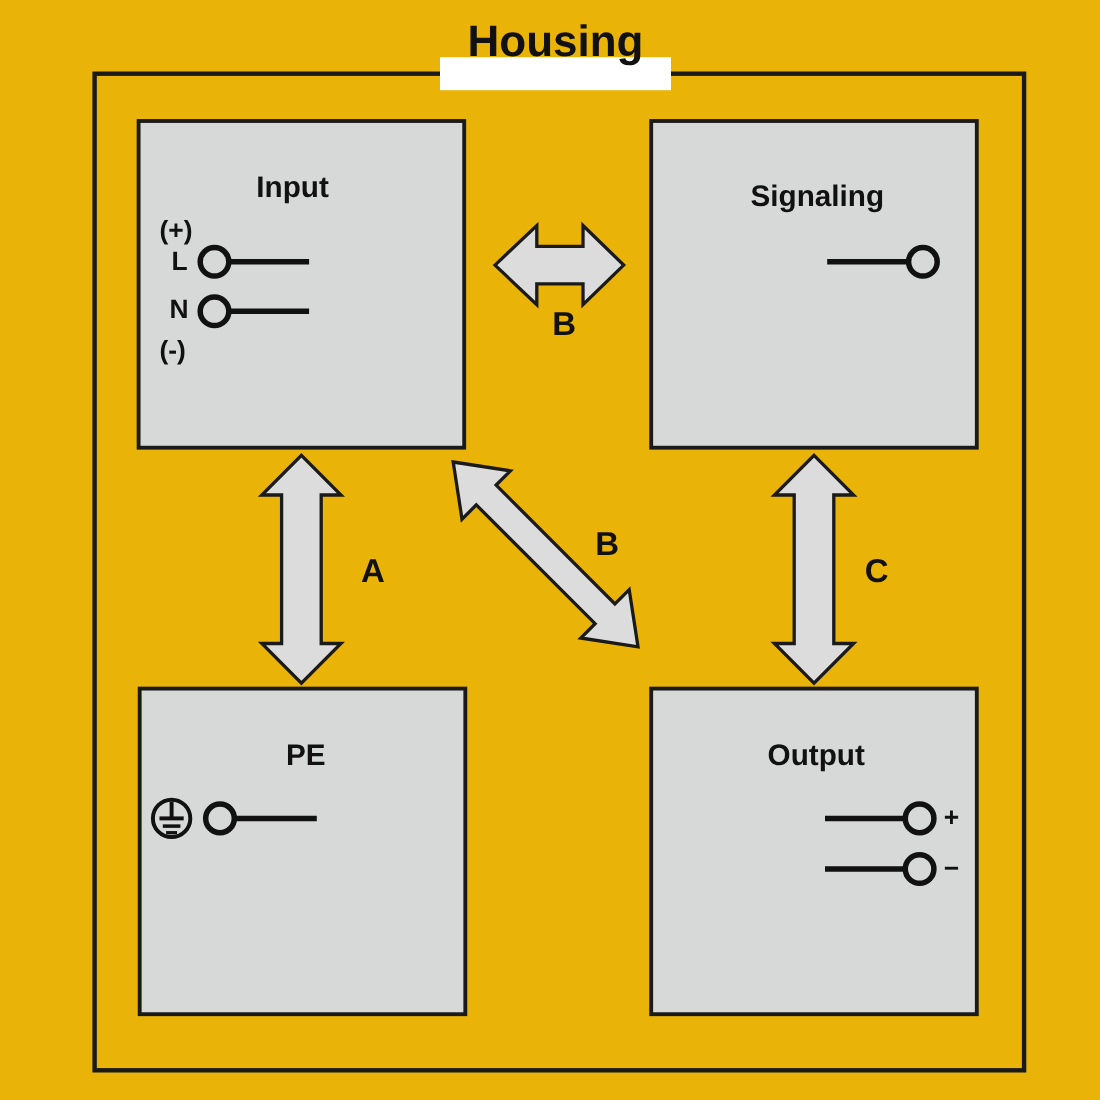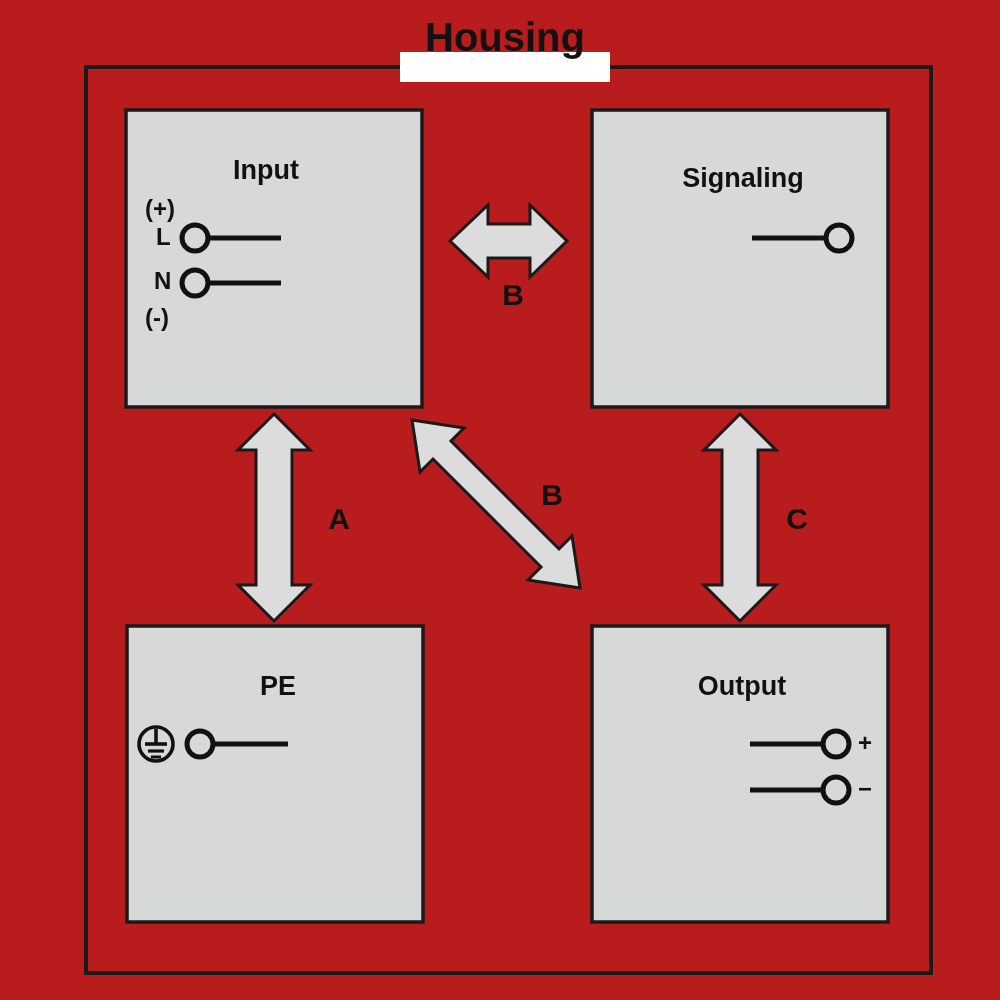--- a/index.html
+++ b/index.html
@@ -4,21 +4,21 @@
 <style>
   html, body {
     margin: 0;
     padding: 0;
     background: #ffffff;
   }
   #stage {
     position: relative;
     width: 1000px;
     height: 1000px;
-    background: #b91c1c;
+    background: #eab308;
     font-family: "Liberation Sans", sans-serif;
     overflow: hidden;
   }
   #diagram-svg {
     position: absolute;
     left: 0;
     top: 0;
     width: 1000px;
     height: 1000px;
   }

